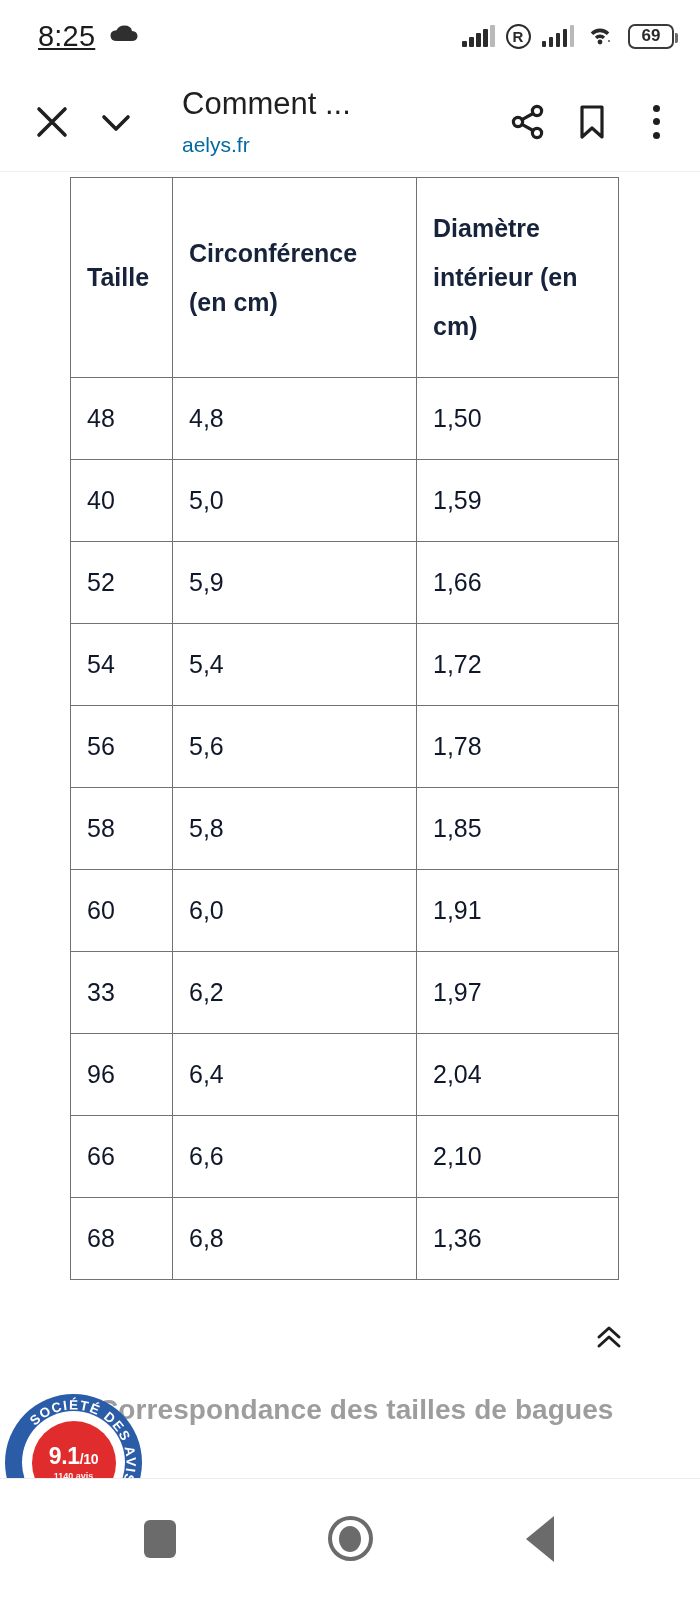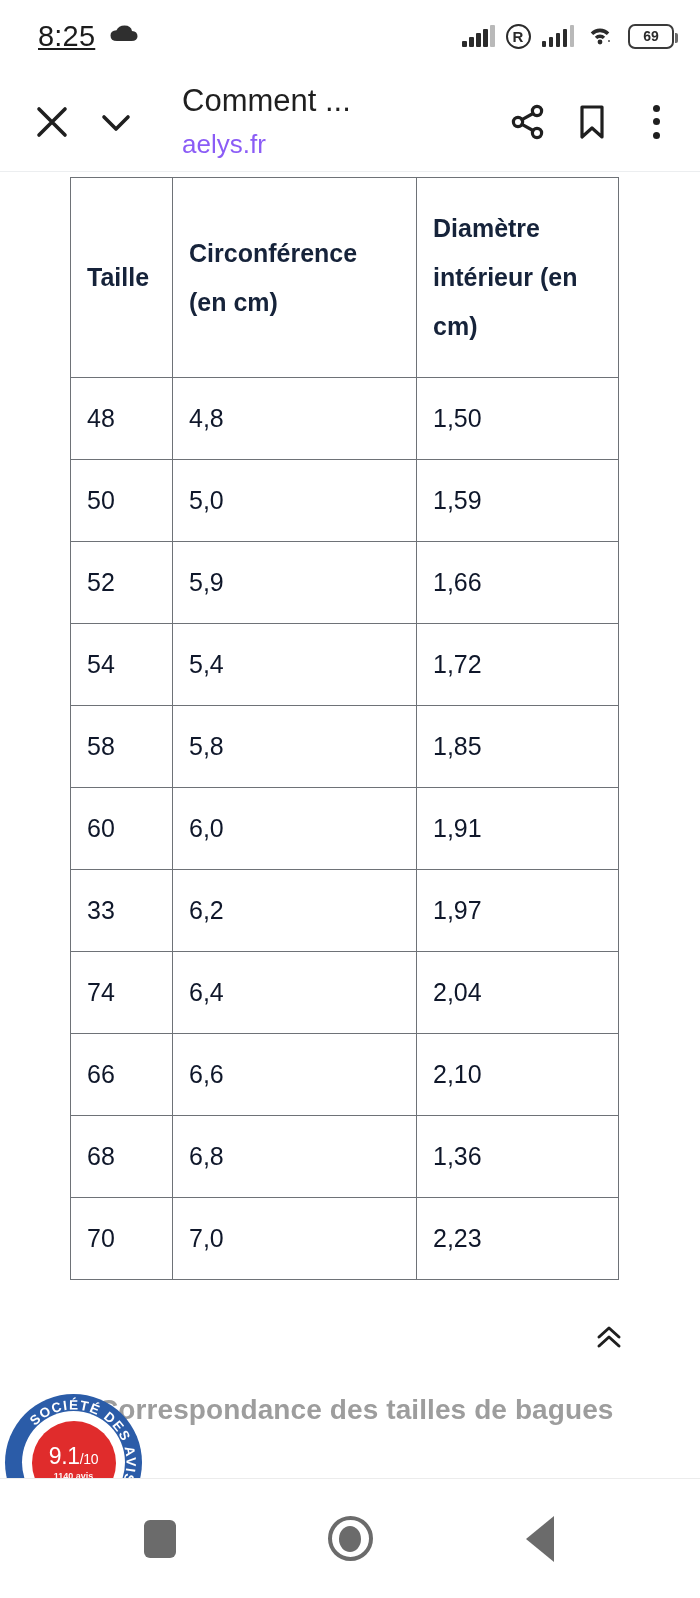--- a/index.html
+++ b/index.html
@@ -77,21 +77,21 @@
     line-height: 1;
   }
   .battery {
     position: relative;
     width: 46px; height: 25px;
     border: 2.4px solid #3a3a3a;
     border-radius: 7px;
     display: flex;
     align-items: center;
     justify-content: center;
-    font-size: 14px;
+    font-size: 17px;
     font-weight: bold;
     color: #2b2b2b;
     margin-left: 2px;
   }
   .battery::after {
     content: "";
     position: absolute;
     right: -6px; top: 7px;
     width: 3.5px; height: 10px;
     background: #6a6a6a;
@@ -128,22 +128,22 @@
     gap: 10px;
   }
   .tb-title {
     font-size: 31px;
     color: #1f1f1f;
     line-height: 1.15;
     white-space: nowrap;
     overflow: hidden;
   }
   .tb-domain {
-    font-size: 26px;
-    color: #8b5cf6;
+    font-size: 21px;
+    color: #0369a1;
     line-height: 1.2;
   }
   .tb-actions {
     display: flex;
     align-items: center;
     flex: none;
     padding-right: 12px;
   }
   .dots-icon {
     display: flex;
@@ -253,21 +253,21 @@
     border-radius: 50%;
     background: #e02c2c;
     display: flex;
     flex-direction: column;
     align-items: center;
     justify-content: center;
     color: #fff;
   }
   .badge-score {
     font-size: 23px;
-    font-weight: normal;
+    font-weight: bold;
     line-height: 1;
     letter-spacing: -0.3px;
   }
   .badge-score sub {
     font-size: 14px;
     vertical-align: baseline;
   }
   .badge-sub {
     font-size: 9px;
     font-weight: bold;
@@ -428,68 +428,68 @@
           <th>Diamètre intérieur (en cm)</th>
         </tr>
       </thead>
       <tbody>
         <tr>
           <td>48</td>
           <td>4,8</td>
           <td>1,50</td>
         </tr>
         <tr>
-          <td>50</td>
+          <td>40</td>
           <td>5,0</td>
           <td>1,59</td>
         </tr>
         <tr>
           <td>52</td>
           <td>5,9</td>
           <td>1,66</td>
         </tr>
         <tr>
           <td>54</td>
           <td>5,4</td>
           <td>1,72</td>
         </tr>
         <tr>
+          <td>56</td>
+          <td>5,6</td>
+          <td>1,78</td>
+        </tr>
+        <tr>
           <td>58</td>
           <td>5,8</td>
           <td>1,85</td>
         </tr>
         <tr>
           <td>60</td>
           <td>6,0</td>
           <td>1,91</td>
         </tr>
         <tr>
           <td>33</td>
           <td>6,2</td>
           <td>1,97</td>
         </tr>
         <tr>
-          <td>74</td>
+          <td>96</td>
           <td>6,4</td>
           <td>2,04</td>
         </tr>
         <tr>
           <td>66</td>
           <td>6,6</td>
           <td>2,10</td>
         </tr>
         <tr>
           <td>68</td>
           <td>6,8</td>
           <td>1,36</td>
-        </tr>
-        <tr>
-          <td>70</td>
-          <td>7,0</td>
-          <td>2,23</td>
         </tr>
       </tbody>
     </table>
 
     <div class="scroll-top">
       <svg width="30" height="30" viewBox="0 0 30 30">
         <path d="M5 15 L15 6 L25 15" stroke="#1f1f1f" stroke-width="3" fill="none" stroke-linecap="round" stroke-linejoin="round"></path>
         <path d="M5 24 L15 15 L25 24" stroke="#1f1f1f" stroke-width="3" fill="none" stroke-linecap="round" stroke-linejoin="round"></path>
       </svg>
     </div>

